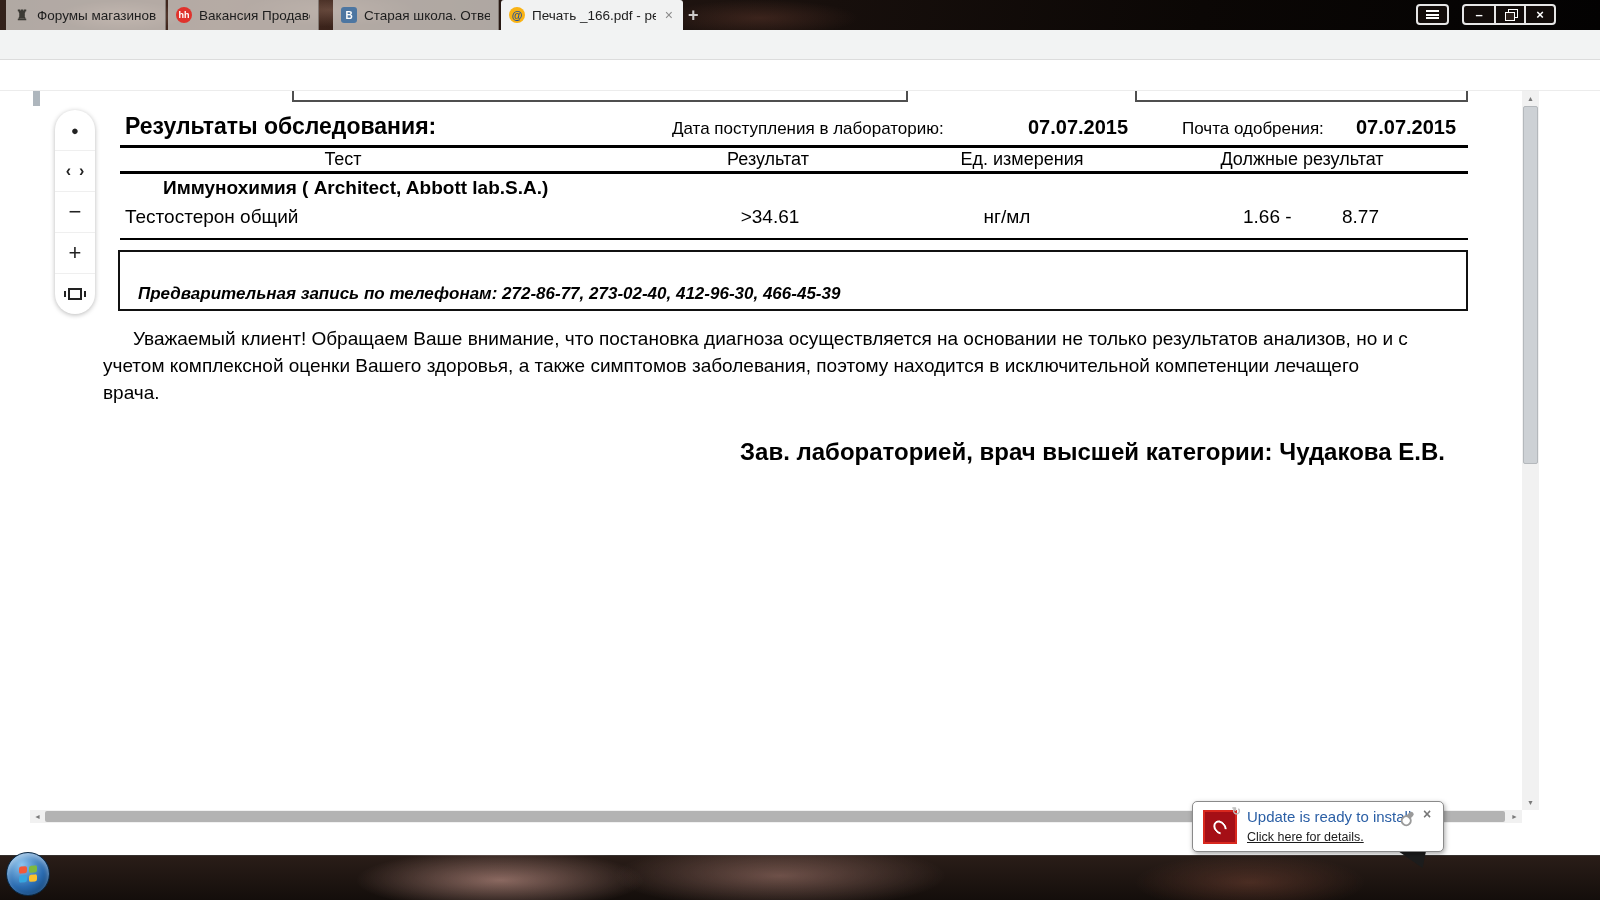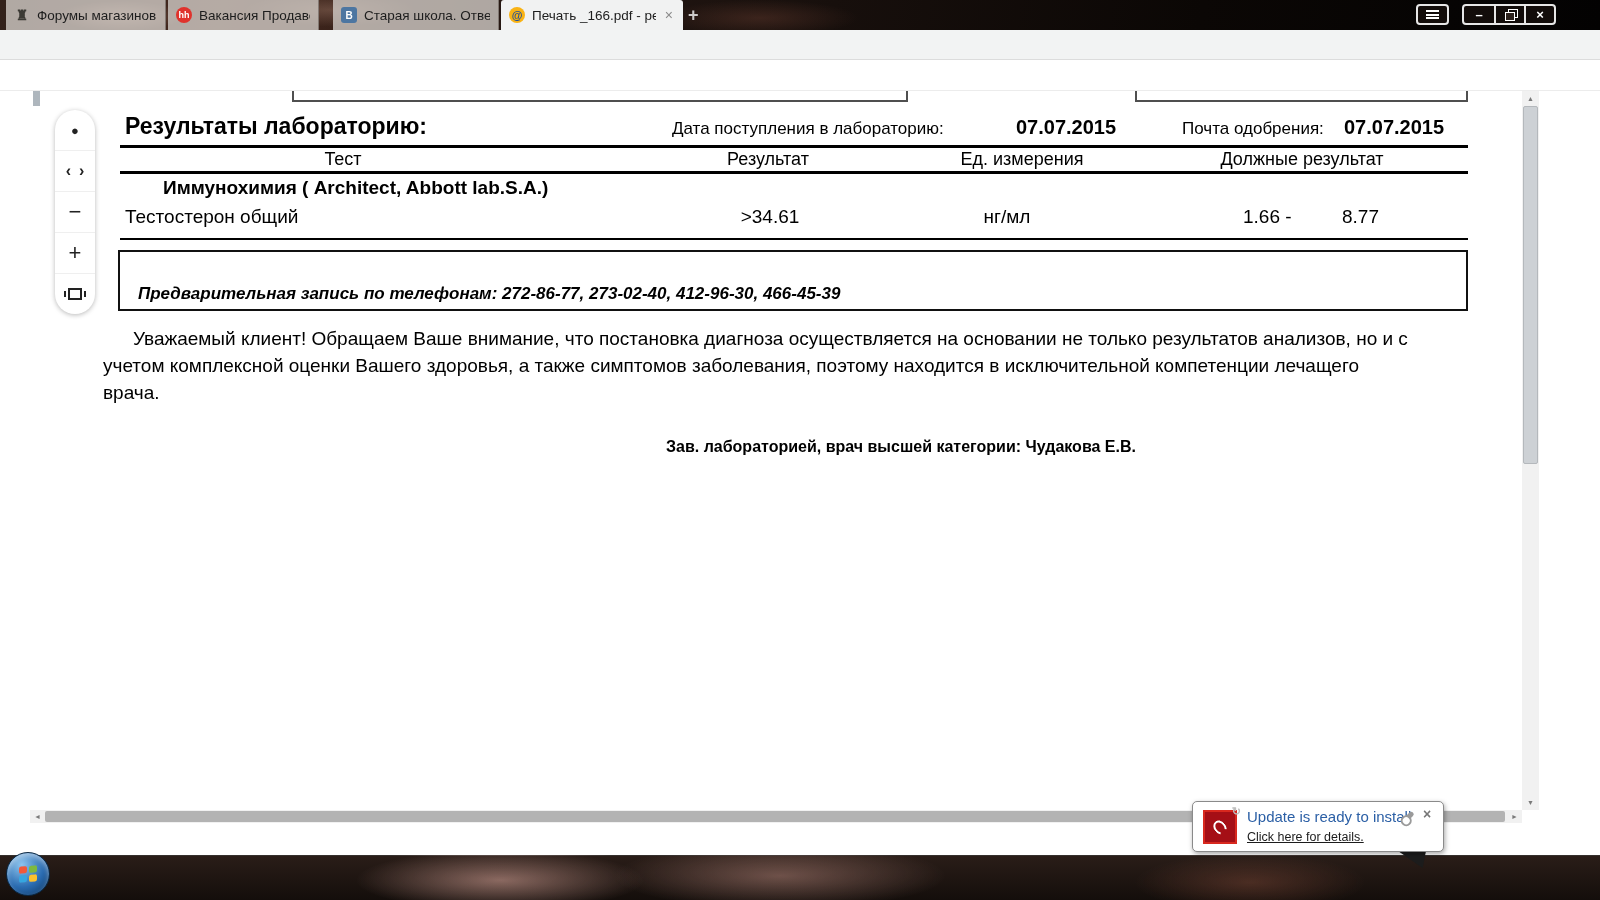--- a/index.html
+++ b/index.html
@@ -84,36 +84,36 @@
   .pill-cell + .pill-cell{border-top:1px solid #efefef;}
   .pill-dot{font-size:13px;} .pill-nav{gap:8px;font-size:16px;font-weight:bold;display:flex;}
   .pill-minus{font-size:22px;} .pill-plus{font-size:22px;}
   .layout-ic{width:14px;height:12px;border:2px solid #222;position:relative;}
   .layout-ic::before,.layout-ic::after{content:"";position:absolute;top:1px;bottom:1px;width:2px;background:#222;}
   .layout-ic::before{left:-6px;} .layout-ic::after{right:-6px;}
 
   .doc-heading{position:absolute;left:125px;top:22px;font-size:23px;font-weight:bold;color:#000;}
   .lbl{position:absolute;font-size:17px;color:#000;}
   .recv-lbl{left:672px;top:28px;} .appr-lbl{left:1182px;top:28px;}
-  .dateval{position:absolute;font-size:20px;font-weight:bold;color:#000;}
+  .dateval{position:absolute;font-size:20px;font-weight:bold;color:#000;margin-left:12px;}
   .recv-date{left:1016px;top:25px;} .appr-date{left:1344px;top:25px;}
   .hline{position:absolute;left:120px;width:1348px;background:#000;}
   .hl1{top:54px;height:3px;} .hl2{top:80px;height:3px;} .hl3{top:147px;height:2px;}
   .col-h{position:absolute;top:58px;font-size:18px;color:#000;transform:translateX(-50%);white-space:nowrap;}
   .ch0{left:343px;} .ch1{left:768px;} .ch2{left:1022px;} .ch3{left:1302px;}
   .section-title{position:absolute;left:163px;top:86px;font-size:19px;font-weight:bold;color:#000;}
   .cell{position:absolute;top:115px;font-size:19px;color:#000;white-space:nowrap;}
   .c-test{left:125px;} .c-res{left:770px;transform:translateX(-50%);} .c-unit{left:1007px;transform:translateX(-50%);}
   .c-low{left:1243px;} .c-high{left:1342px;}
   .notice-box{position:absolute;left:118px;top:159px;width:1350px;height:61px;border:2px solid #111;}
   .notice-l1{position:absolute;left:0;right:0;top:7px;text-align:center;font-size:17px;font-weight:bold;font-style:italic;color:#000;}
   .notice-l2{position:absolute;left:18px;top:32px;font-size:17px;font-weight:bold;font-style:italic;color:#000;}
   .disclaimer{position:absolute;left:103px;top:234px;width:1313px;font-size:19px;line-height:27px;
     text-indent:30px;color:#000;}
-  .signature{position:absolute;left:666px;top:347px;font-size:16px;font-weight:bold;color:#000;white-space:nowrap;}
+  .signature{position:absolute;left:740px;top:347px;font-size:24px;font-weight:bold;color:#000;white-space:nowrap;}
 
   
   .vscroll{position:absolute;left:1522px;top:91px;width:17px;height:719px;background:#f1f1f1;}
   .vs-arrow{position:absolute;left:0;width:17px;height:15px;display:flex;align-items:center;justify-content:center;
     font-size:7px;color:#7a7a7a;}
   .vs-up{top:0;} .vs-down{bottom:0;}
   .vs-thumb{position:absolute;left:1px;top:15px;width:15px;height:358px;background:#cdd1d5;border:1px solid #b4b8bc;border-radius:2px;}
   .hscroll{position:absolute;left:30px;top:810px;width:1492px;height:13px;background:#f1f1f1;}
   .hs-arrow{position:absolute;top:0;width:15px;height:13px;display:flex;align-items:center;justify-content:center;
     font-size:7px;color:#7a7a7a;}
@@ -223,21 +223,21 @@
       <span>‹</span>
       <span>›</span>
     </div>
     <div class="pill-cell pill-minus">−</div>
     <div class="pill-cell pill-plus">+</div>
     <div class="pill-cell">
         <span class="layout-ic"></span>
       </div>
   </div>
 
-  <div class="doc-heading">Результаты лабораторию:</div>
+  <div class="doc-heading">Результаты обследования:</div>
   <span class="lbl recv-lbl">Дата поступления в лабораторию:</span>
   <span class="dateval recv-date">07.07.2015</span>
   <span class="lbl appr-lbl">Почта одобрения:</span>
   <span class="dateval appr-date">07.07.2015</span>
 
   <div class="hline hl1"></div>
   <span class="col-h ch0">Тест</span>
   <span class="col-h ch1">Результат</span>
   <span class="col-h ch2">Ед. измерения</span>
   <span class="col-h ch3">Должные результат</span>

